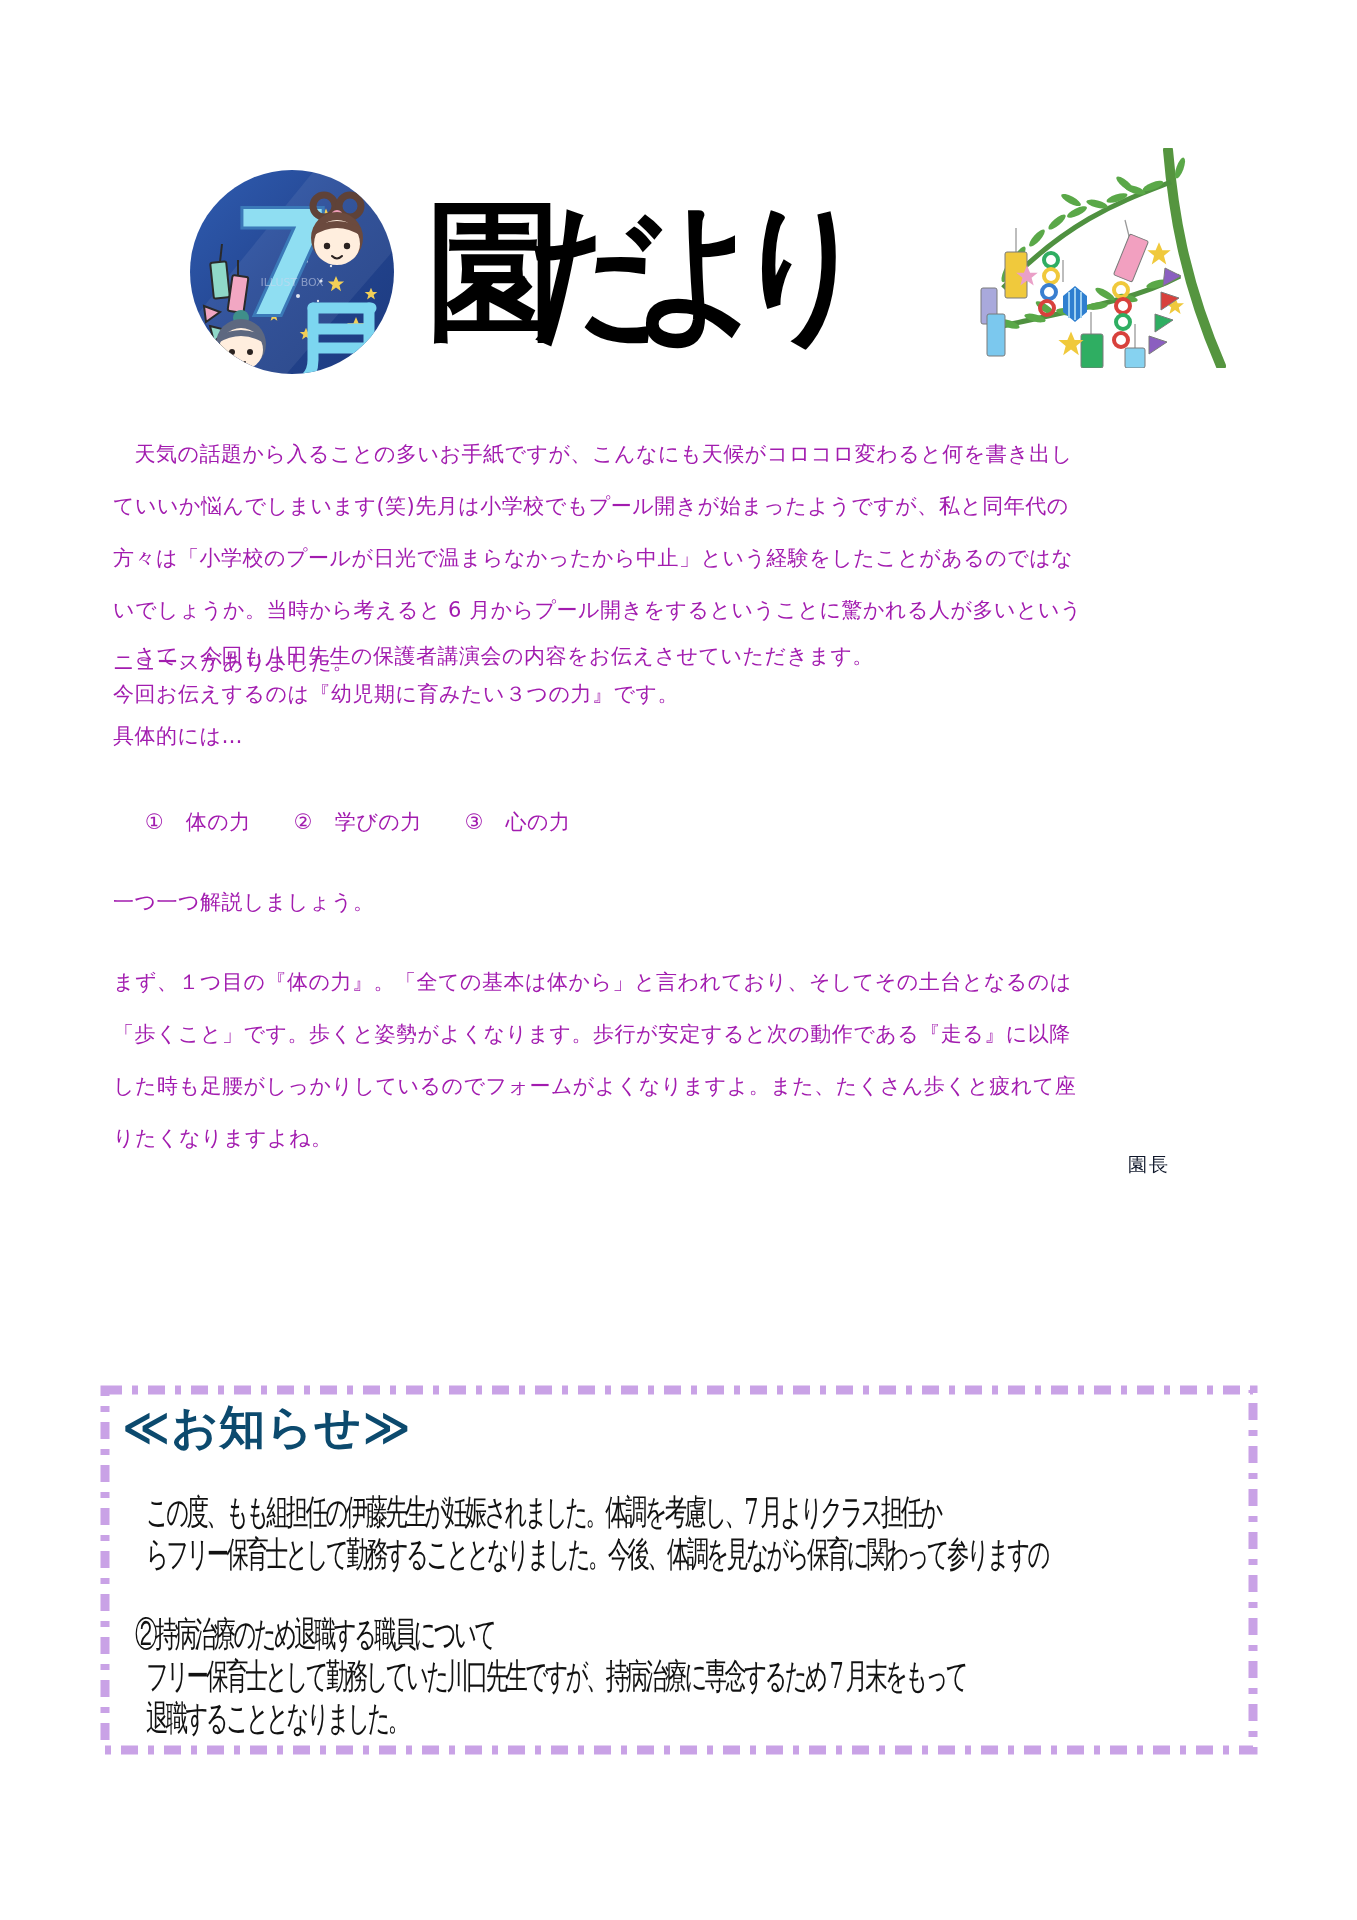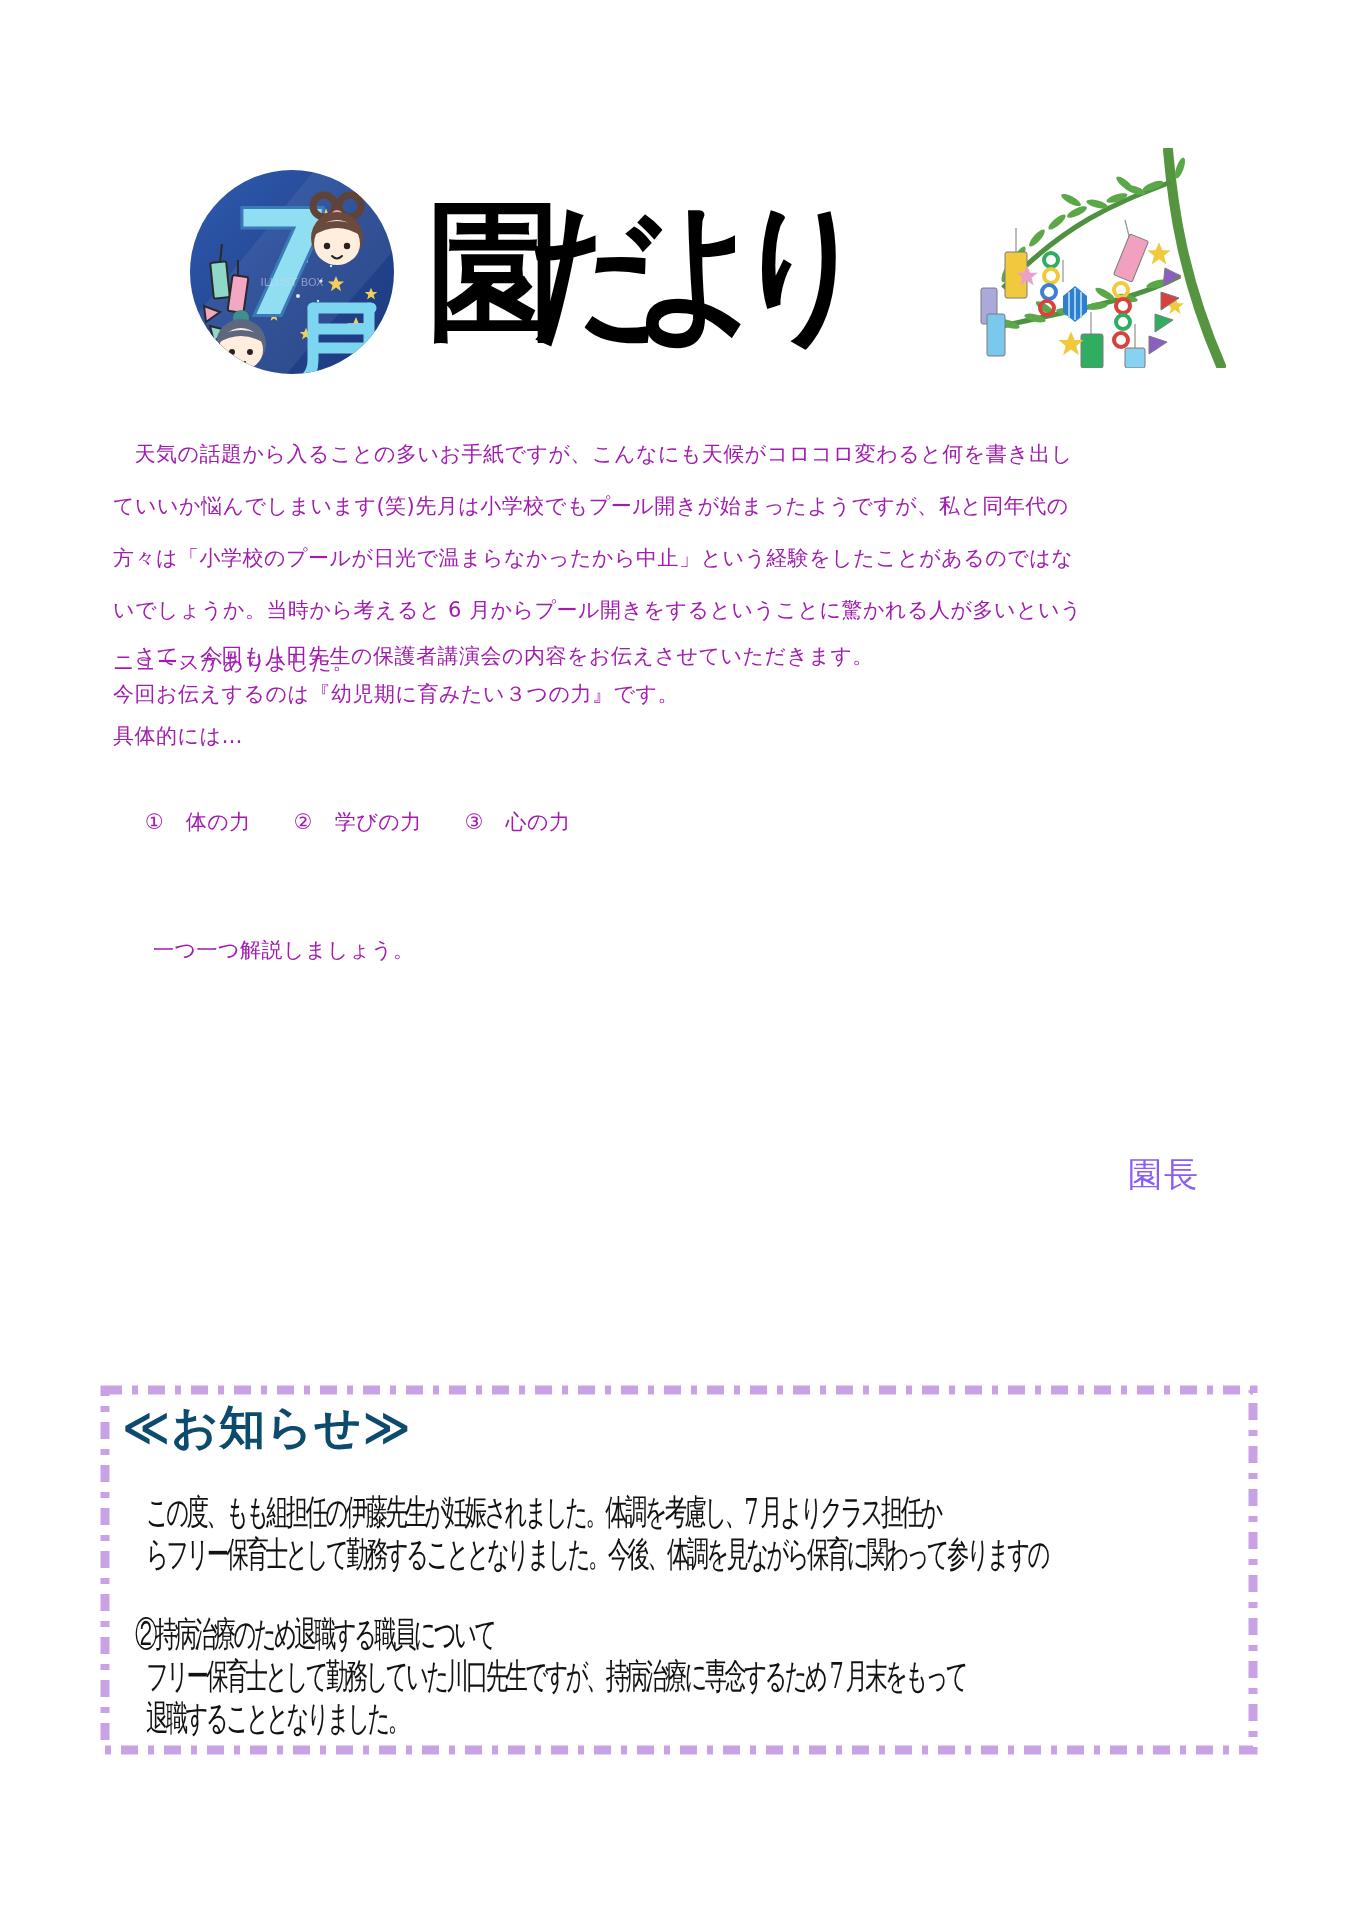--- a/index.html
+++ b/index.html
@@ -28,21 +28,21 @@
   }
   .notice-heading{
     font-size:46px;font-weight:700;color:#0c4a6e;letter-spacing:1px;
   }
   .squish-serif{
     font-family:"DejaVu Serif","Liberation Serif",serif;
     font-size:35px;letter-spacing:-0.12em;color:#111;font-weight:500;
     transform:scaleX(0.64);transform-origin:0 50%;display:inline-block;white-space:nowrap;
     line-height:1.1;
   }
-  .signature{font-size:34px;letter-spacing:2px;color:#8b5cf6;}
+  .signature{font-size:19px;letter-spacing:2px;color:#0f172a;}
   svg{display:block;}
 </style>
 </head>
 <body>
 
 <div class="page">
 
   <div class="abs" style="left:186px;top:166px;">
     <svg width="212" height="212" viewBox="0 0 212 212">
       <defs>
@@ -225,22 +225,26 @@
 ニュースがありました。</div>
 
   <div class="abs body-text nowrap" style="left:113px;top:630px;">　さて、今回も八田先生の保護者講演会の内容をお伝えさせていただきます。</div>
 
   <div class="abs body-text nowrap" style="left:113px;top:670px;font-family:Liberation Mono, monospace;">今回お伝えするのは『幼児期に育みたい３つの力』です。</div>
 
   <div class="abs body-text nowrap" style="left:113px;top:710px;">具体的には…</div>
 
   <div class="abs body-text nowrap" style="left:145px;top:796px;">①　体の力　　②　学びの力　　③　心の力</div>
 
-  <div class="abs body-text nowrap" style="left:113px;top:924px;margin-left:40px;">一つ一つ解説しましょう。</div>
-
+  <div class="abs body-text nowrap" style="left:113px;top:876px;">一つ一つ解説しましょう。</div>
+
+  <div class="abs body-text" style="left:113px;top:956px;width:1140px;">まず、１つ目の『体の力』。「全ての基本は体から」と言われており、そしてその土台となるのは
+「歩くこと」です。歩くと姿勢がよくなります。歩行が安定すると次の動作である『走る』に以降
+した時も足腰がしっかりしているのでフォームがよくなりますよ。また、たくさん歩くと疲れて座
+りたくなりますよね。</div>
 
   <div class="abs signature" style="left:1128px;top:1152px;">園長</div>
 
   <div class="abs" style="left:100px;top:1385px;">
     <svg width="1158" height="370" viewBox="0 0 1158 370">
       <rect x="5" y="5" width="1148" height="360" fill="none" stroke="#c9a2e6" stroke-width="9" stroke-dasharray="17 10 6 10"></rect>
     </svg>
 
     <div class="abs notice-heading" style="left:22px;top:12px;">≪お知らせ≫</div>
 

